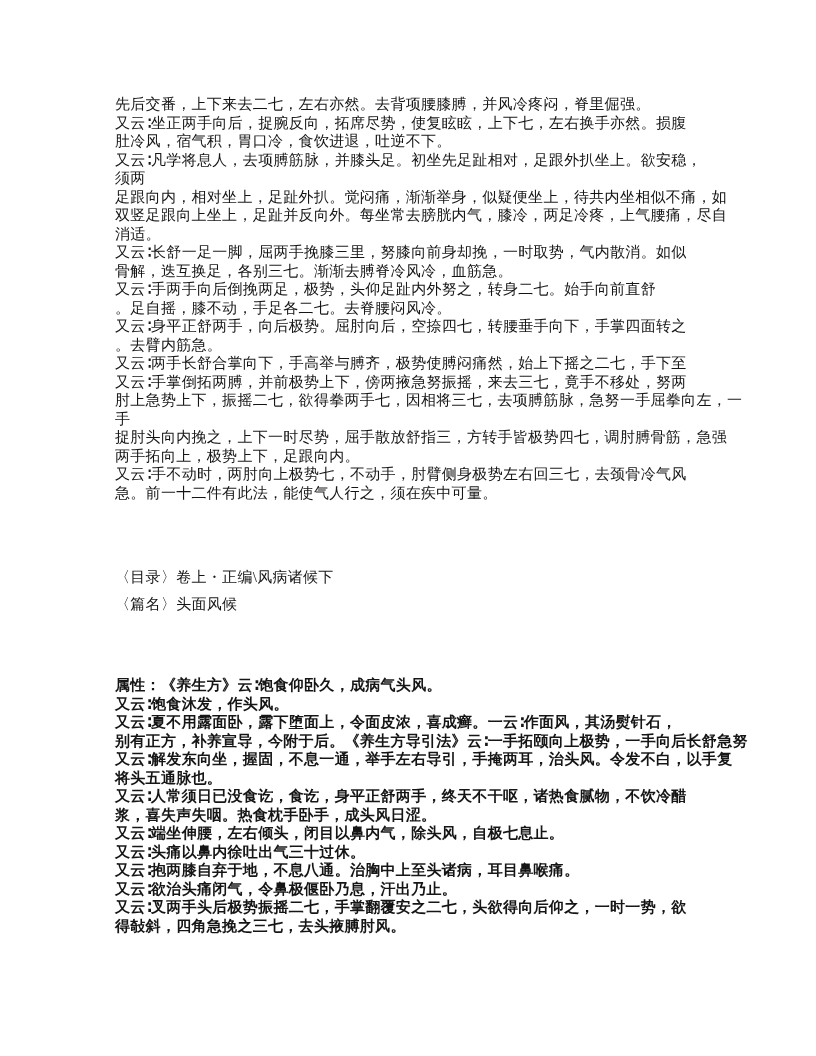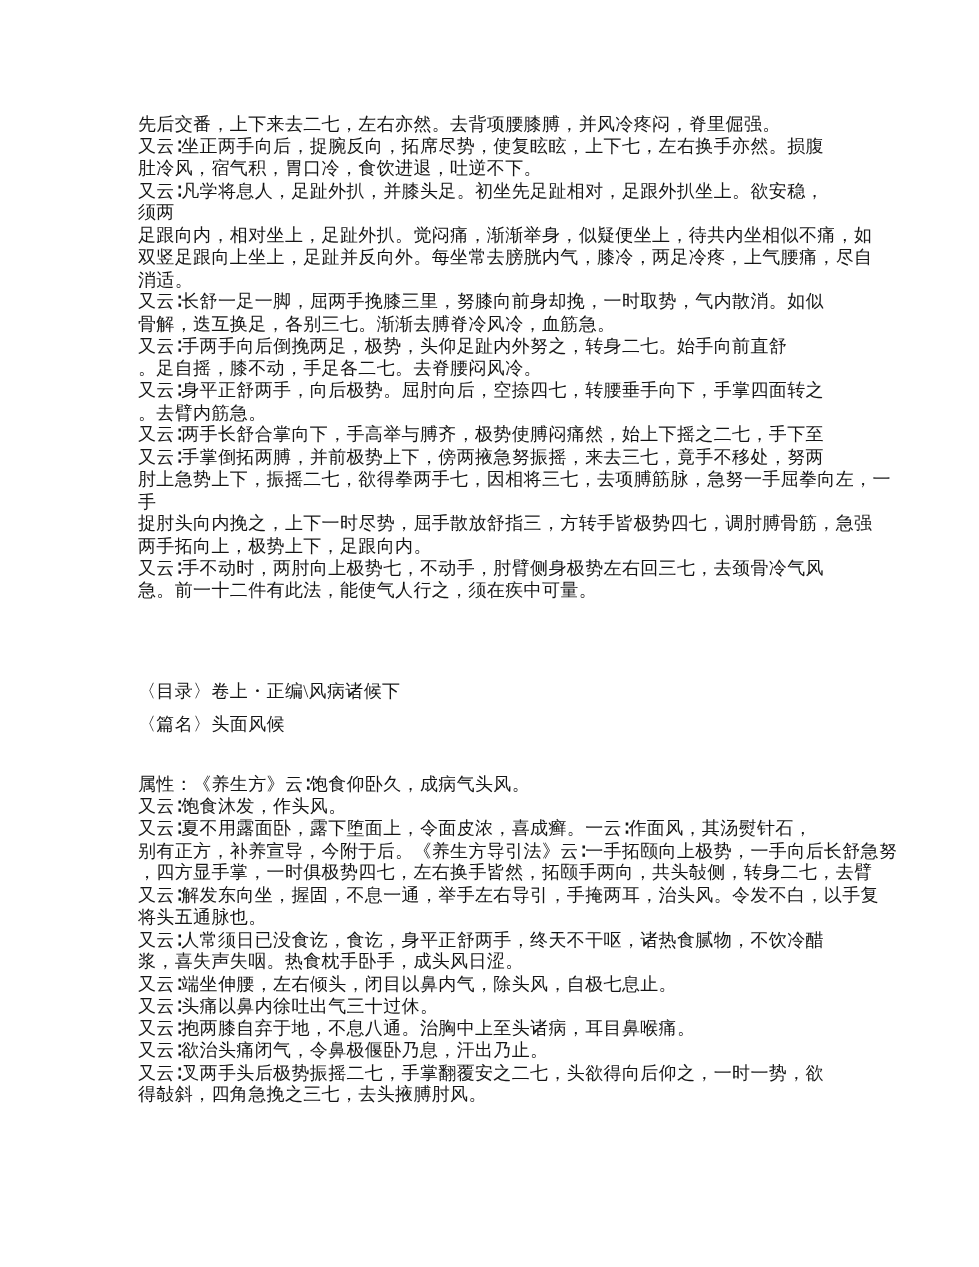--- a/index.html
+++ b/index.html
@@ -24,31 +24,31 @@
     letter-spacing: 0.3px;
   }
   .textblock {
     position: absolute;
     left: 115px;
     width: 620px;
   }
   #block-a { top: 95px; }
   #toc-line { position: absolute; left: 115px; top: 568px; }
   #chapter-line { position: absolute; left: 115px; top: 595px; }
-  #block-b { top: 645px; }
+  #block-b { top: 676px; font-weight: bold; }
 </style>
 </head>
 <body>
 
 <div class="page">
   <div class="textblock" id="block-a">
       <div class="line">先后交番，上下来去二七，左右亦然。去背项腰膝膊，并风冷疼闷，脊里倔强。</div>
       <div class="line">又云∶坐正两手向后，捉腕反向，拓席尽势，使复眩眩，上下七，左右换手亦然。损腹</div>
       <div class="line">肚冷风，宿气积，胃口冷，食饮进退，吐逆不下。</div>
-      <div class="line">又云∶凡学将息人，足趾外扒，并膝头足。初坐先足趾相对，足跟外扒坐上。欲安稳，</div>
+      <div class="line">又云∶凡学将息人，去项膊筋脉，并膝头足。初坐先足趾相对，足跟外扒坐上。欲安稳，</div>
       <div class="line">须两</div>
       <div class="line">足跟向内，相对坐上，足趾外扒。觉闷痛，渐渐举身，似疑便坐上，待共内坐相似不痛，如</div>
       <div class="line">双竖足跟向上坐上，足趾并反向外。每坐常去膀胱内气，膝冷，两足冷疼，上气腰痛，尽自</div>
       <div class="line">消适。</div>
       <div class="line">又云∶长舒一足一脚，屈两手挽膝三里，努膝向前身却挽，一时取势，气内散消。如似</div>
       <div class="line">骨解，迭互换足，各别三七。渐渐去膊脊冷风冷，血筋急。</div>
       <div class="line">又云∶手两手向后倒挽两足，极势，头仰足趾内外努之，转身二七。始手向前直舒</div>
       <div class="line">。足自摇，膝不动，手足各二七。去脊腰闷风冷。</div>
       <div class="line">又云∶身平正舒两手，向后极势。屈肘向后，空捺四七，转腰垂手向下，手掌四面转之</div>
       <div class="line">。去臂内筋急。</div>
@@ -64,21 +64,20 @@
 
   <div class="line" id="toc-line">〈目录〉卷上・正编\风病诸候下</div>
 
   <div class="line" id="chapter-line">〈篇名〉头面风候</div>
 
   <div class="textblock" id="block-b">
       <div class="line">属性：《养生方》云∶饱食仰卧久，成病气头风。</div>
       <div class="line">又云∶饱食沐发，作头风。</div>
       <div class="line">又云∶夏不用露面卧，露下堕面上，令面皮浓，喜成癣。一云∶作面风，其汤熨针石，</div>
       <div class="line">别有正方，补养宣导，今附于后。《养生方导引法》云∶一手拓颐向上极势，一手向后长舒急努</div>
-      <div class="line">，四方显手掌，一时俱极势四七，左右换手皆然，拓颐手两向，共头敧侧，转身二七，去臂</div>
       <div class="line">又云∶解发东向坐，握固，不息一通，举手左右导引，手掩两耳，治头风。令发不白，以手复</div>
       <div class="line">将头五通脉也。</div>
       <div class="line">又云∶人常须日已没食讫，食讫，身平正舒两手，终天不干呕，诸热食腻物，不饮冷醋</div>
       <div class="line">浆，喜失声失咽。热食枕手卧手，成头风日涩。</div>
       <div class="line">又云∶端坐伸腰，左右倾头，闭目以鼻内气，除头风，自极七息止。</div>
       <div class="line">又云∶头痛以鼻内徐吐出气三十过休。</div>
       <div class="line">又云∶抱两膝自弃于地，不息八通。治胸中上至头诸病，耳目鼻喉痛。</div>
       <div class="line">又云∶欲治头痛闭气，令鼻极偃卧乃息，汗出乃止。</div>
       <div class="line">又云∶叉两手头后极势振摇二七，手掌翻覆安之二七，头欲得向后仰之，一时一势，欲</div>
       <div class="line">得敧斜，四角急挽之三七，去头掖膊肘风。</div>

